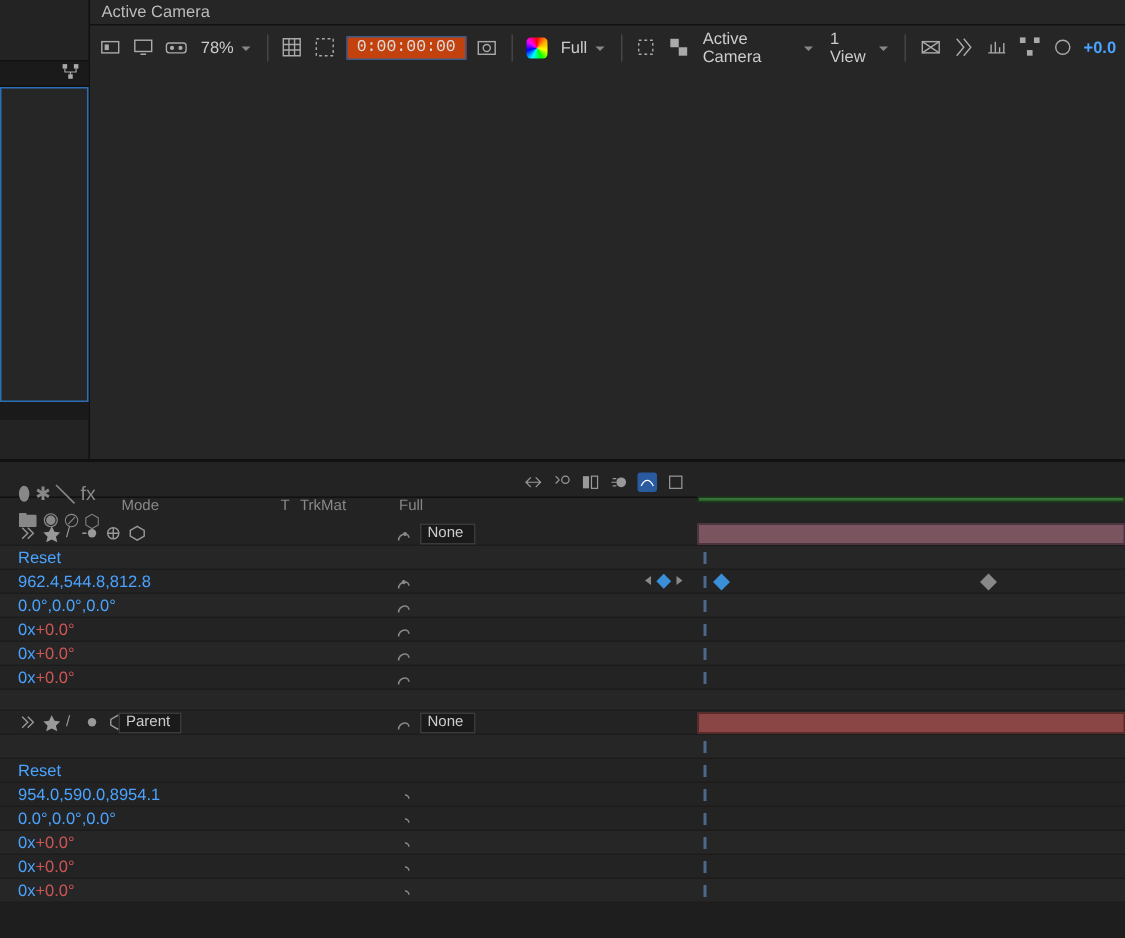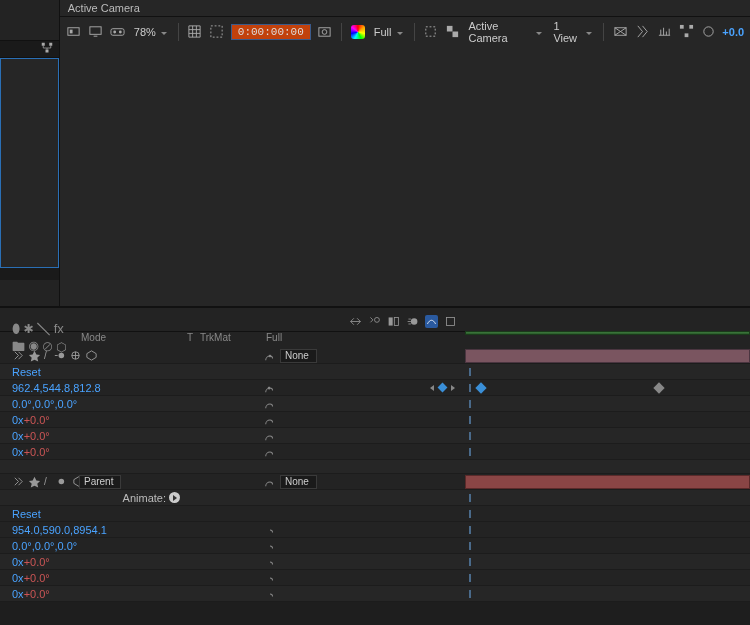--- a/index.html
+++ b/index.html
@@ -444,24 +444,20 @@
             </svg></span>
         </div>
     </div>
     <div class="c-keys"></div>
     <div class="c-track">
         <div class="bar-red" style="left:0;right:0;"></div>
       </div>
   </div>
 
   <div class="row alt">
-    <div class="c-icons" style="padding-left:60px; justify-content:flex-end; width:180px;">
-      <span style="color:#bbb;">Animate:</span>
-      <span class="animate-circle"></span>
-    </div>
     <div style="flex:1"></div>
     <div class="c-track" style="flex:0 0 285px;">
         <div class="tick" style="left:4px"></div>
       </div>
   </div>
 
   <div class="row">
     <div class="c-icons prop-label">
         <span class="prop-val">Reset</span>
       </div>

